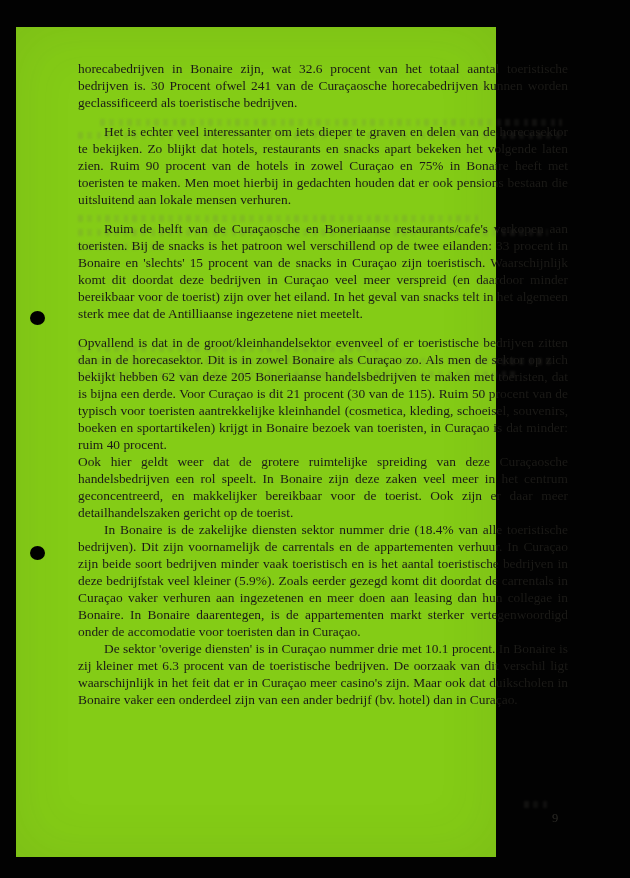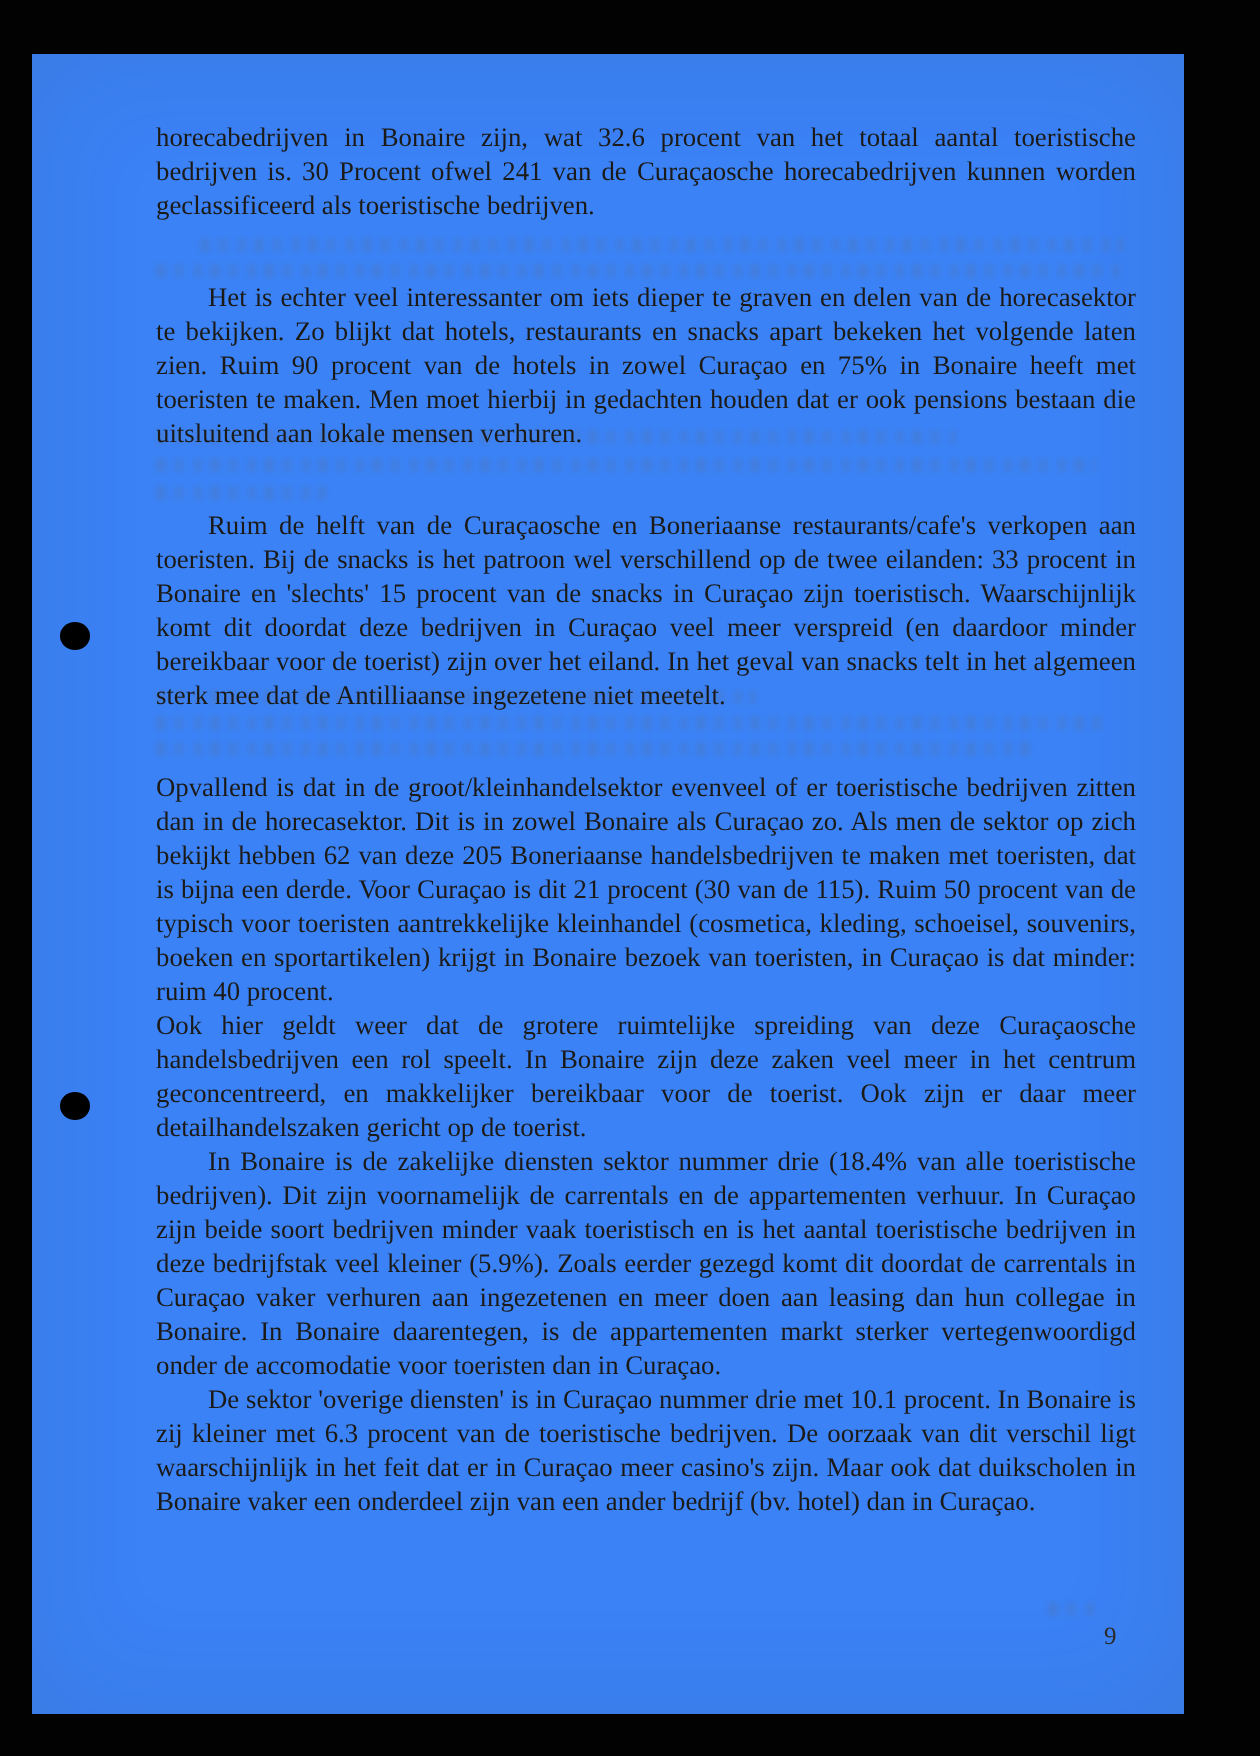--- a/index.html
+++ b/index.html
@@ -11,43 +11,43 @@
     height: 878px;
     background: #020202;
     position: relative;
     overflow: hidden;
     font-family: "Liberation Serif", serif;
   }
   .scan-page {
     position: absolute;
     left: 16px;
     top: 27px;
-    width: 576px;
+    width: 480px;
     height: 830px;
-    background: #3b82f6;
+    background: #84cc16;
     box-shadow: inset 0 0 60px rgba(60,55,40,0.10);
   }
   .text-block {
     position: absolute;
     left: 62px;
     top: 33px;
     width: 490px;
     color: #1b1a17;
     font-size: 13.4px;
     line-height: 17px;
     text-align: justify;
   }
   .text-block p {
     margin: 0;
   }
   .text-block p.indent {
     text-indent: 26px;
   }
   .text-block p.space-before {
-    margin-top: 29px;
+    margin-top: 12px;
   }
   .page-number {
     position: absolute;
     left: 536px;
     top: 784px;
     font-size: 12.5px;
     color: #2b2a26;
   }
   .hole {
     position: absolute;

